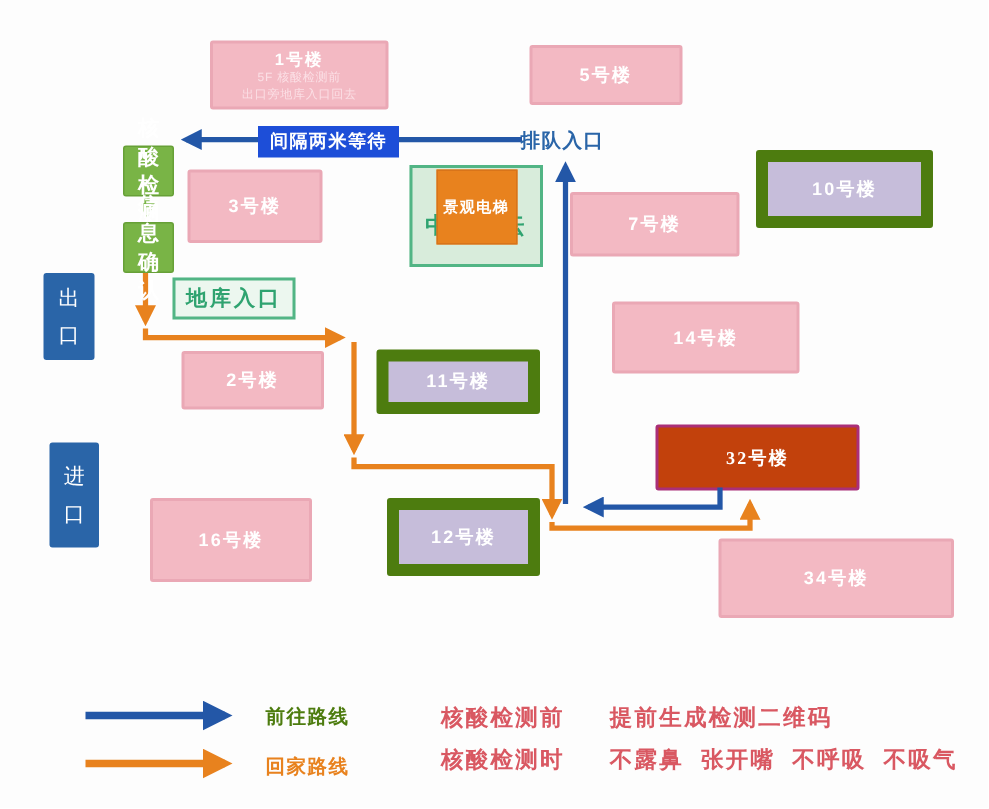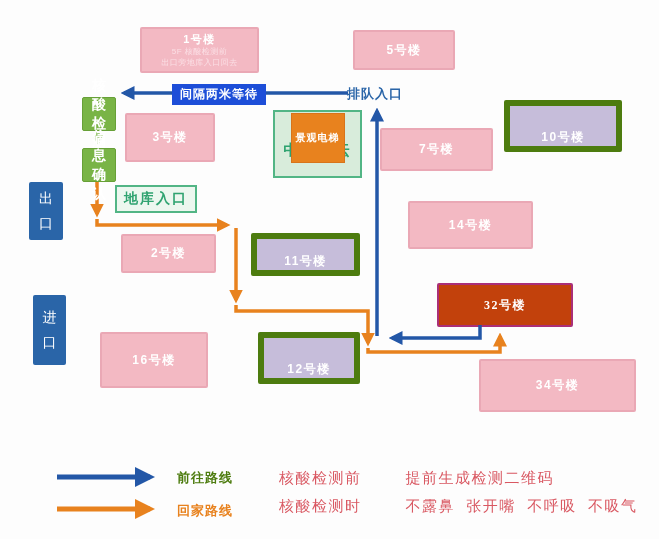--- a/index.html
+++ b/index.html
@@ -2,21 +2,21 @@
 <html><head>
 <meta charset="utf-8">
 <style>
   html,body{margin:0;padding:0;background:#ffffff;}
   #stage{position:relative;width:659px;height:539px;background:#fdfdfd;overflow:hidden;
          font-family:"Liberation Sans","DejaVu Sans",sans-serif;}
   
   .bld{position:absolute;display:flex;align-items:center;justify-content:center;
        color:#ffffff;font-weight:bold;font-size:12px;letter-spacing:1.5px;border-radius:2px;box-sizing:border-box;}
   .bld.pink{background:#f3b9c3;border:2px solid #eaa8b5;}
-  .bld.purple{background:#c6bdda;border:6px solid #4d7c0f;align-items:flex-end;}
+  .bld.purple{background:#c6bdda;border:8px solid #4d7c0f;}
   .bld.red{background:#c2410c;border:2px solid #aa2f78;font-family:Liberation Serif, serif;}
   .pos-b1{left:140px;top:27px;width:119px;height:46px;flex-direction:column;font-size:11px;}
   .pos-b1 .note{font-size:8px;font-weight:normal;color:#fbdfe5;letter-spacing:0.5px;line-height:1.3;}
   .pos-b5{left:353px;top:30px;width:102px;height:40px;}
   .pos-b3{left:125px;top:113px;width:90px;height:49px;}
   .pos-b10{left:504px;top:100px;width:118px;height:52px;}
   .pos-b7{left:380px;top:128px;width:113px;height:43px;}
   .pos-b14{left:408px;top:201px;width:125px;height:48px;}
   .pos-b2{left:121px;top:234px;width:95px;height:39px;}
   .pos-b11{left:251px;top:233px;width:109px;height:43px;}
@@ -53,22 +53,22 @@
   .gate{position:absolute;background:#2a65a8;color:#fff;font-size:14px;font-weight:normal;
         display:flex;align-items:center;justify-content:center;text-align:center;
         line-height:1.8;word-break:break-all;box-sizing:border-box;border-radius:2px;}
   .gate .wrap1{width:15px;}
   .pos-exit{left:29px;top:182px;width:34px;height:58px;}
   .pos-entrance{left:33px;top:295px;width:33px;height:70px;}
   
   .legend-label{position:absolute;font-weight:bold;font-size:13px;letter-spacing:1px;}
   .legend-going{left:177px;top:469px;color:#4d7c0f;}
   .legend-home{left:177px;top:502px;color:#e8821e;}
-  .tip-row{position:absolute;left:279px;color:#d95862;font-weight:normal;font-size:15px;
-           letter-spacing:1.5px;display:flex;gap:14px;}
+  .tip-row{position:absolute;left:294px;color:#d95862;font-weight:bold;font-size:15px;
+           letter-spacing:1.5px;display:flex;}
   .tip-row .when{margin-right:30px;}
   .tip-row .action{white-space:pre;}
   .tip-1{top:469px;} .tip-2{top:497px;}
 </style>
 </head>
 <body>
 
 <div id="stage">
 
   <div class="bld pink pos-b1">

